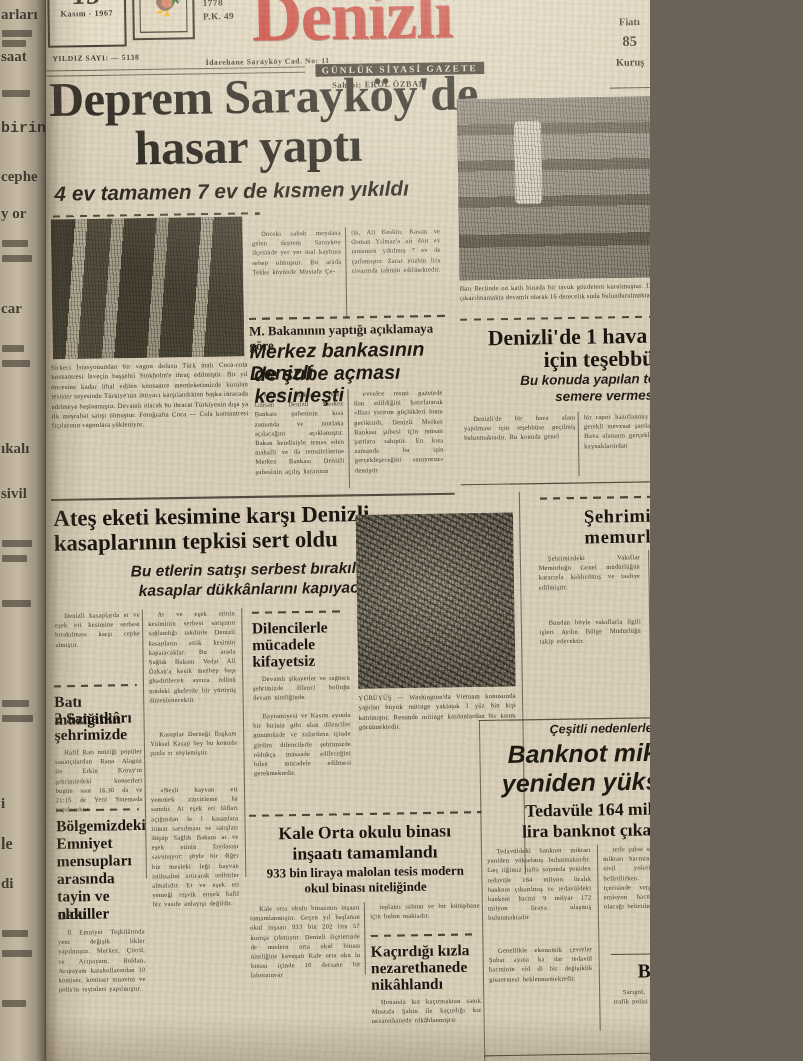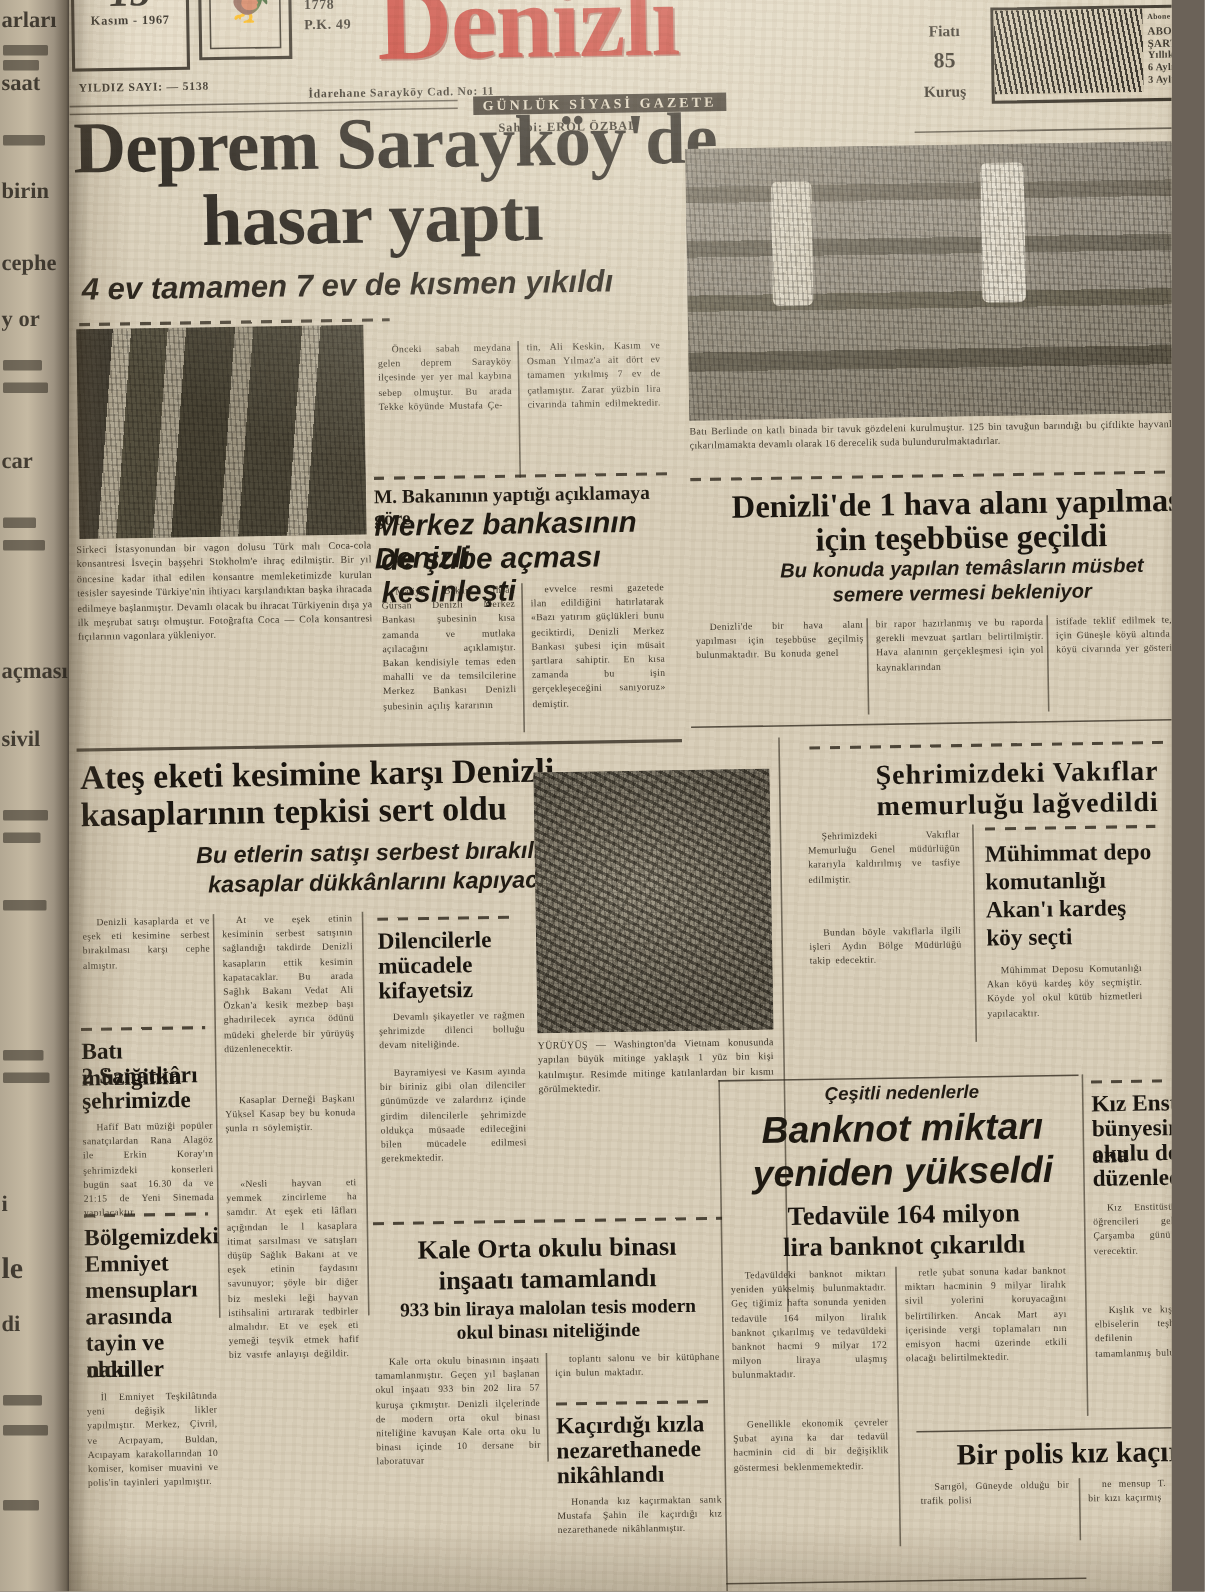--- a/index.html
+++ b/index.html
@@ -1,17 +1,17 @@
 <!DOCTYPE html>
 <html><head>
 <meta charset="utf-8">
 <style>
   html,body{margin:0;padding:0;background:#6b6258;}
   body{width:803px;height:1061px;overflow:hidden;font-family:"Liberation Serif",serif;}
-  #page{position:relative;width:781px;height:1061px;overflow:hidden;
+  #page{position:relative;width:650px;height:1061px;overflow:hidden;
         background:#cdc2ad;}
 
   
   .leftpage{position:absolute;left:0;top:0;width:46px;height:1061px;
      background:linear-gradient(90deg,#b3a893 0%,#c6baa3 40%,#9d9281 78%,#6d6354 96%,#4c443a 100%);
      overflow:hidden;}
   .lp-line{position:absolute;left:2px;height:7px;background:#2e281f;opacity:.55;border-radius:1px;}
   .lp-big{position:absolute;left:1px;color:#241f18;font-weight:bold;
      font-family:"Liberation Serif",serif;opacity:.8;white-space:nowrap;}
 
@@ -113,28 +113,28 @@
       radial-gradient(ellipse 60% 50% at 50% 40%, rgba(210,202,182,.85), transparent 70%);}
 </style>
 </head>
 <body>
 
 <div id="page">
 
   <div class="leftpage">
     <div class="lp-big" style="top:6px;font-size:15px;">arları</div>
     <div class="lp-big" style="top:48px;font-size:15px;">saat</div>
-    <div class="lp-big" style="top:120px;font-size:15px;">birin</div>
+    <div class="lp-big" style="top:120px;font-size:15px;font-family:Liberation Mono, monospace;">birin</div>
     <div class="lp-big" style="top:168px;font-size:15px;">cephe</div>
     <div class="lp-big" style="top:205px;font-size:15px;">y or</div>
     <div class="lp-big" style="top:300px;font-size:15px;">car</div>
-    <div class="lp-big" style="top:440px;font-size:15px;">açması</div>
+    <div class="lp-big" style="top:440px;font-size:15px;">ıkalı</div>
     <div class="lp-big" style="top:485px;font-size:15px;">sivil</div>
     <div class="lp-big" style="top:795px;font-size:15px;">i</div>
-    <div class="lp-big" style="top:835px;font-size:20px;">le</div>
+    <div class="lp-big" style="top:835px;font-size:16px;">le</div>
     <div class="lp-big" style="top:875px;font-size:15px;">di</div>
     <div class="lp-line" style="top:30px;width:30px;"></div>
     <div class="lp-line" style="top:40px;width:24px;"></div>
     <div class="lp-line" style="top:90px;width:28px;"></div>
     <div class="lp-line" style="top:240px;width:26px;"></div>
     <div class="lp-line" style="top:255px;width:30px;"></div>
     <div class="lp-line" style="top:345px;width:22px;"></div>
     <div class="lp-line" style="top:360px;width:28px;"></div>
     <div class="lp-line" style="top:540px;width:30px;"></div>
     <div class="lp-line" style="top:555px;width:25px;"></div>

